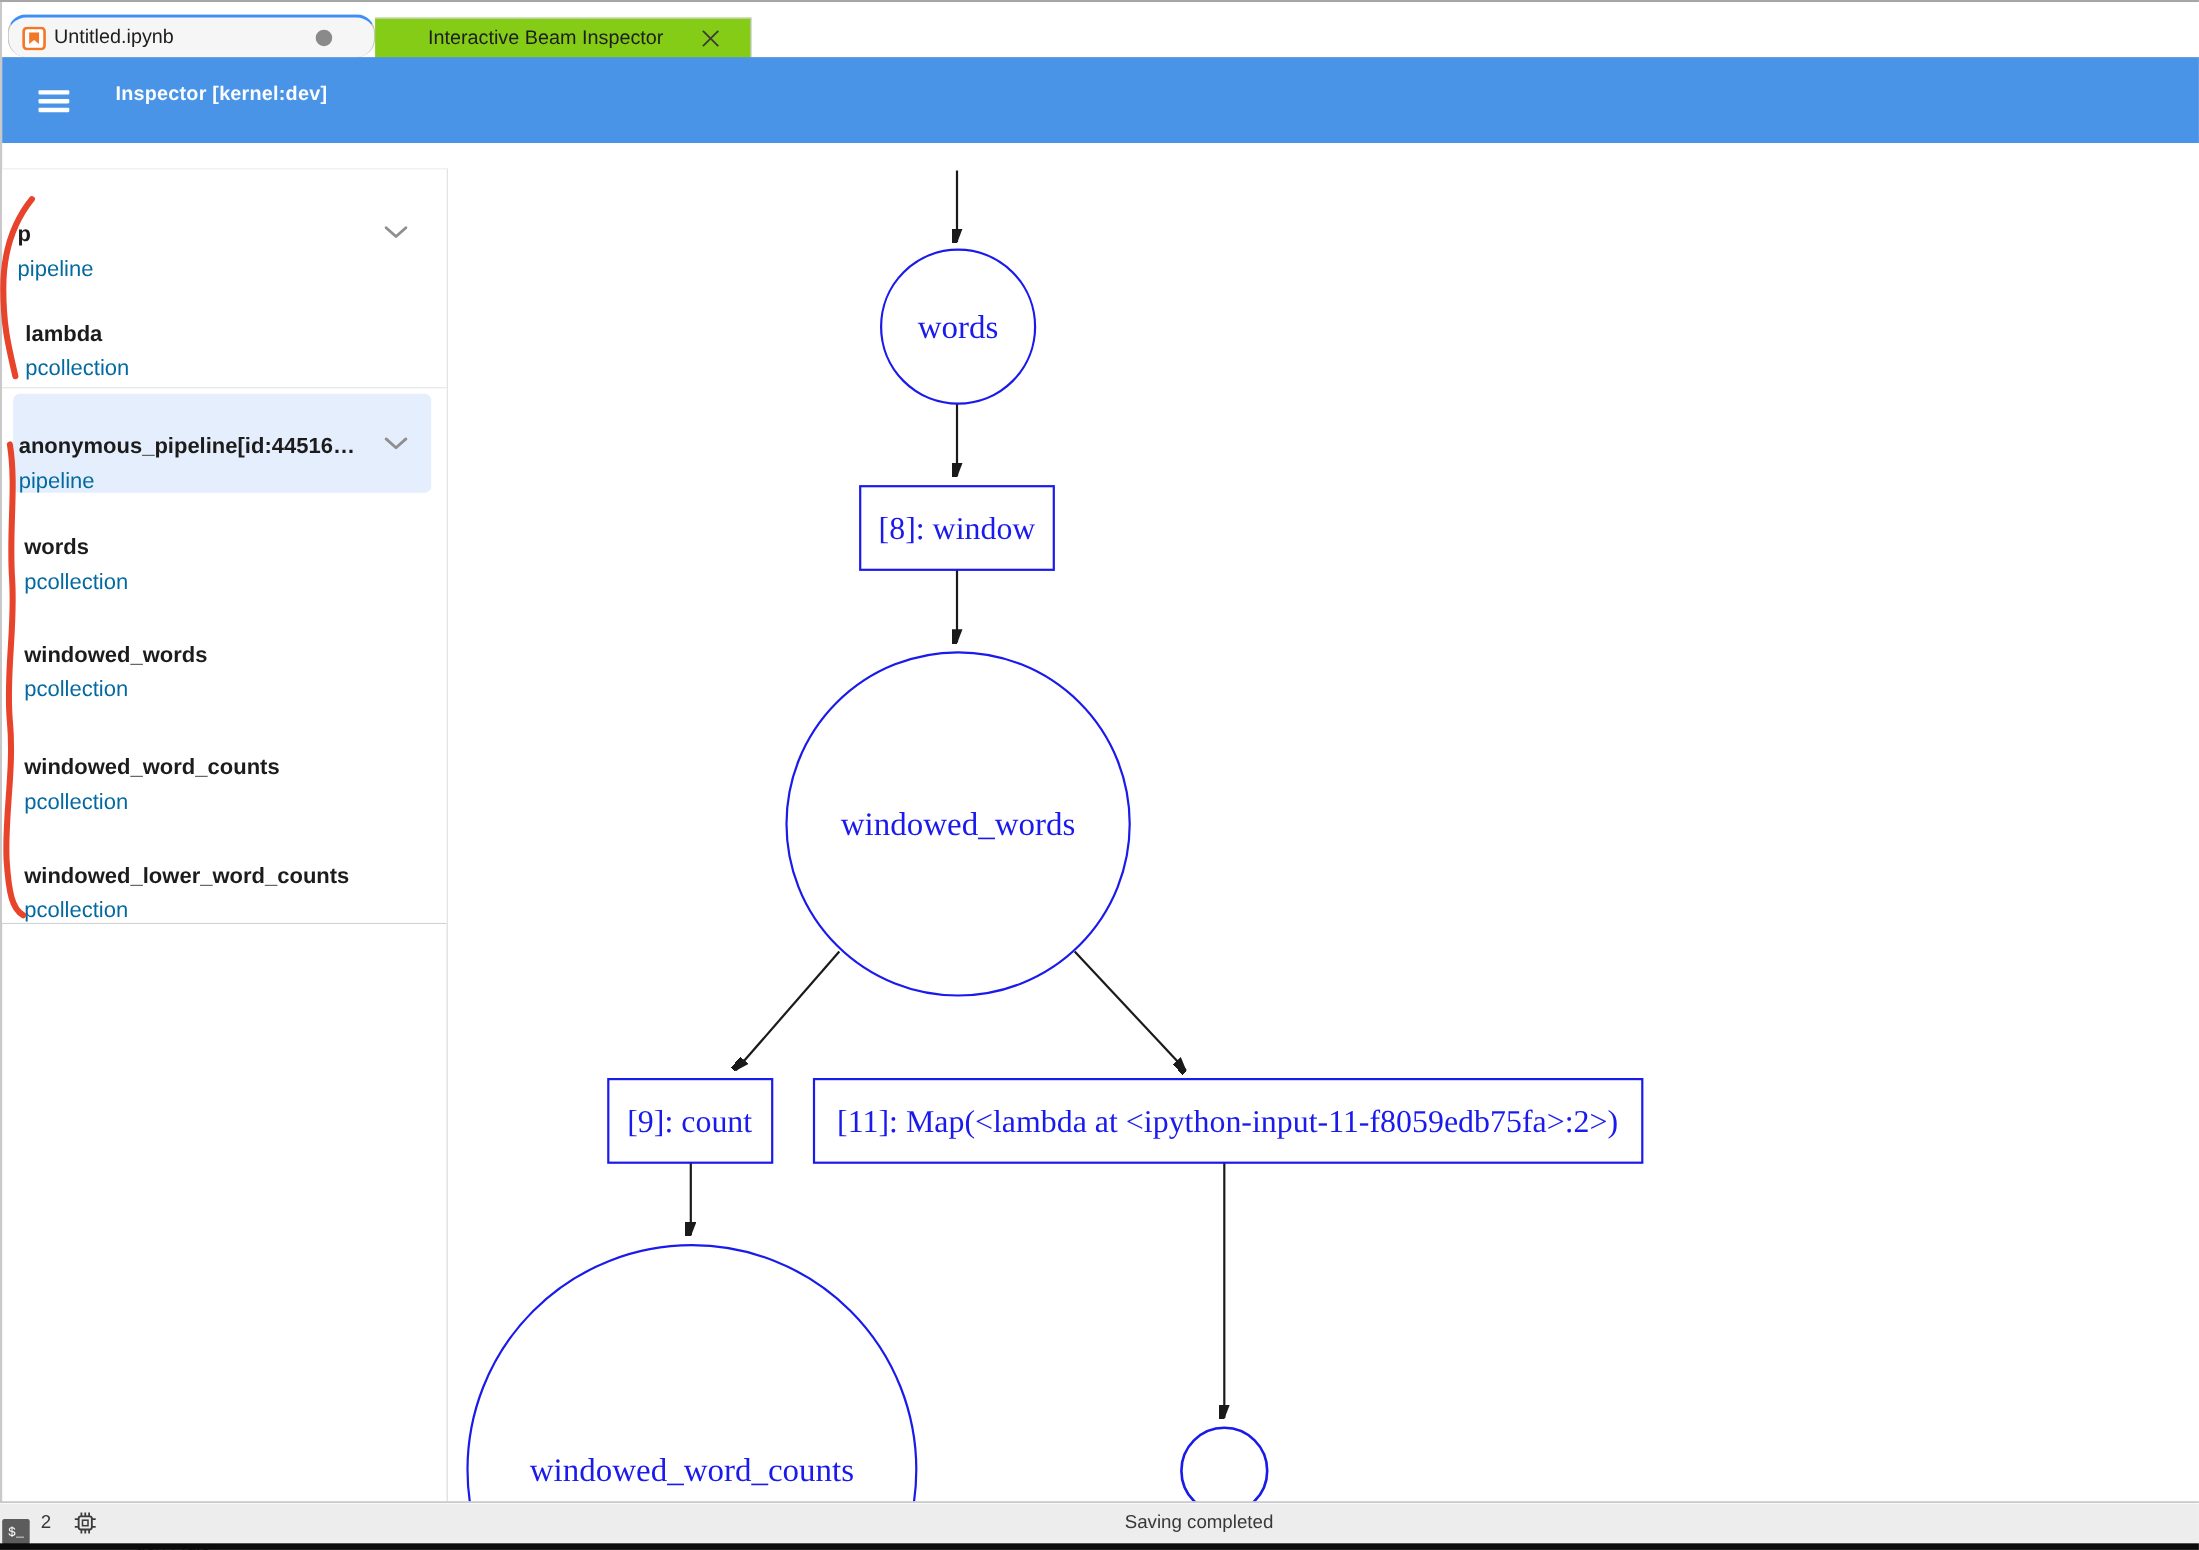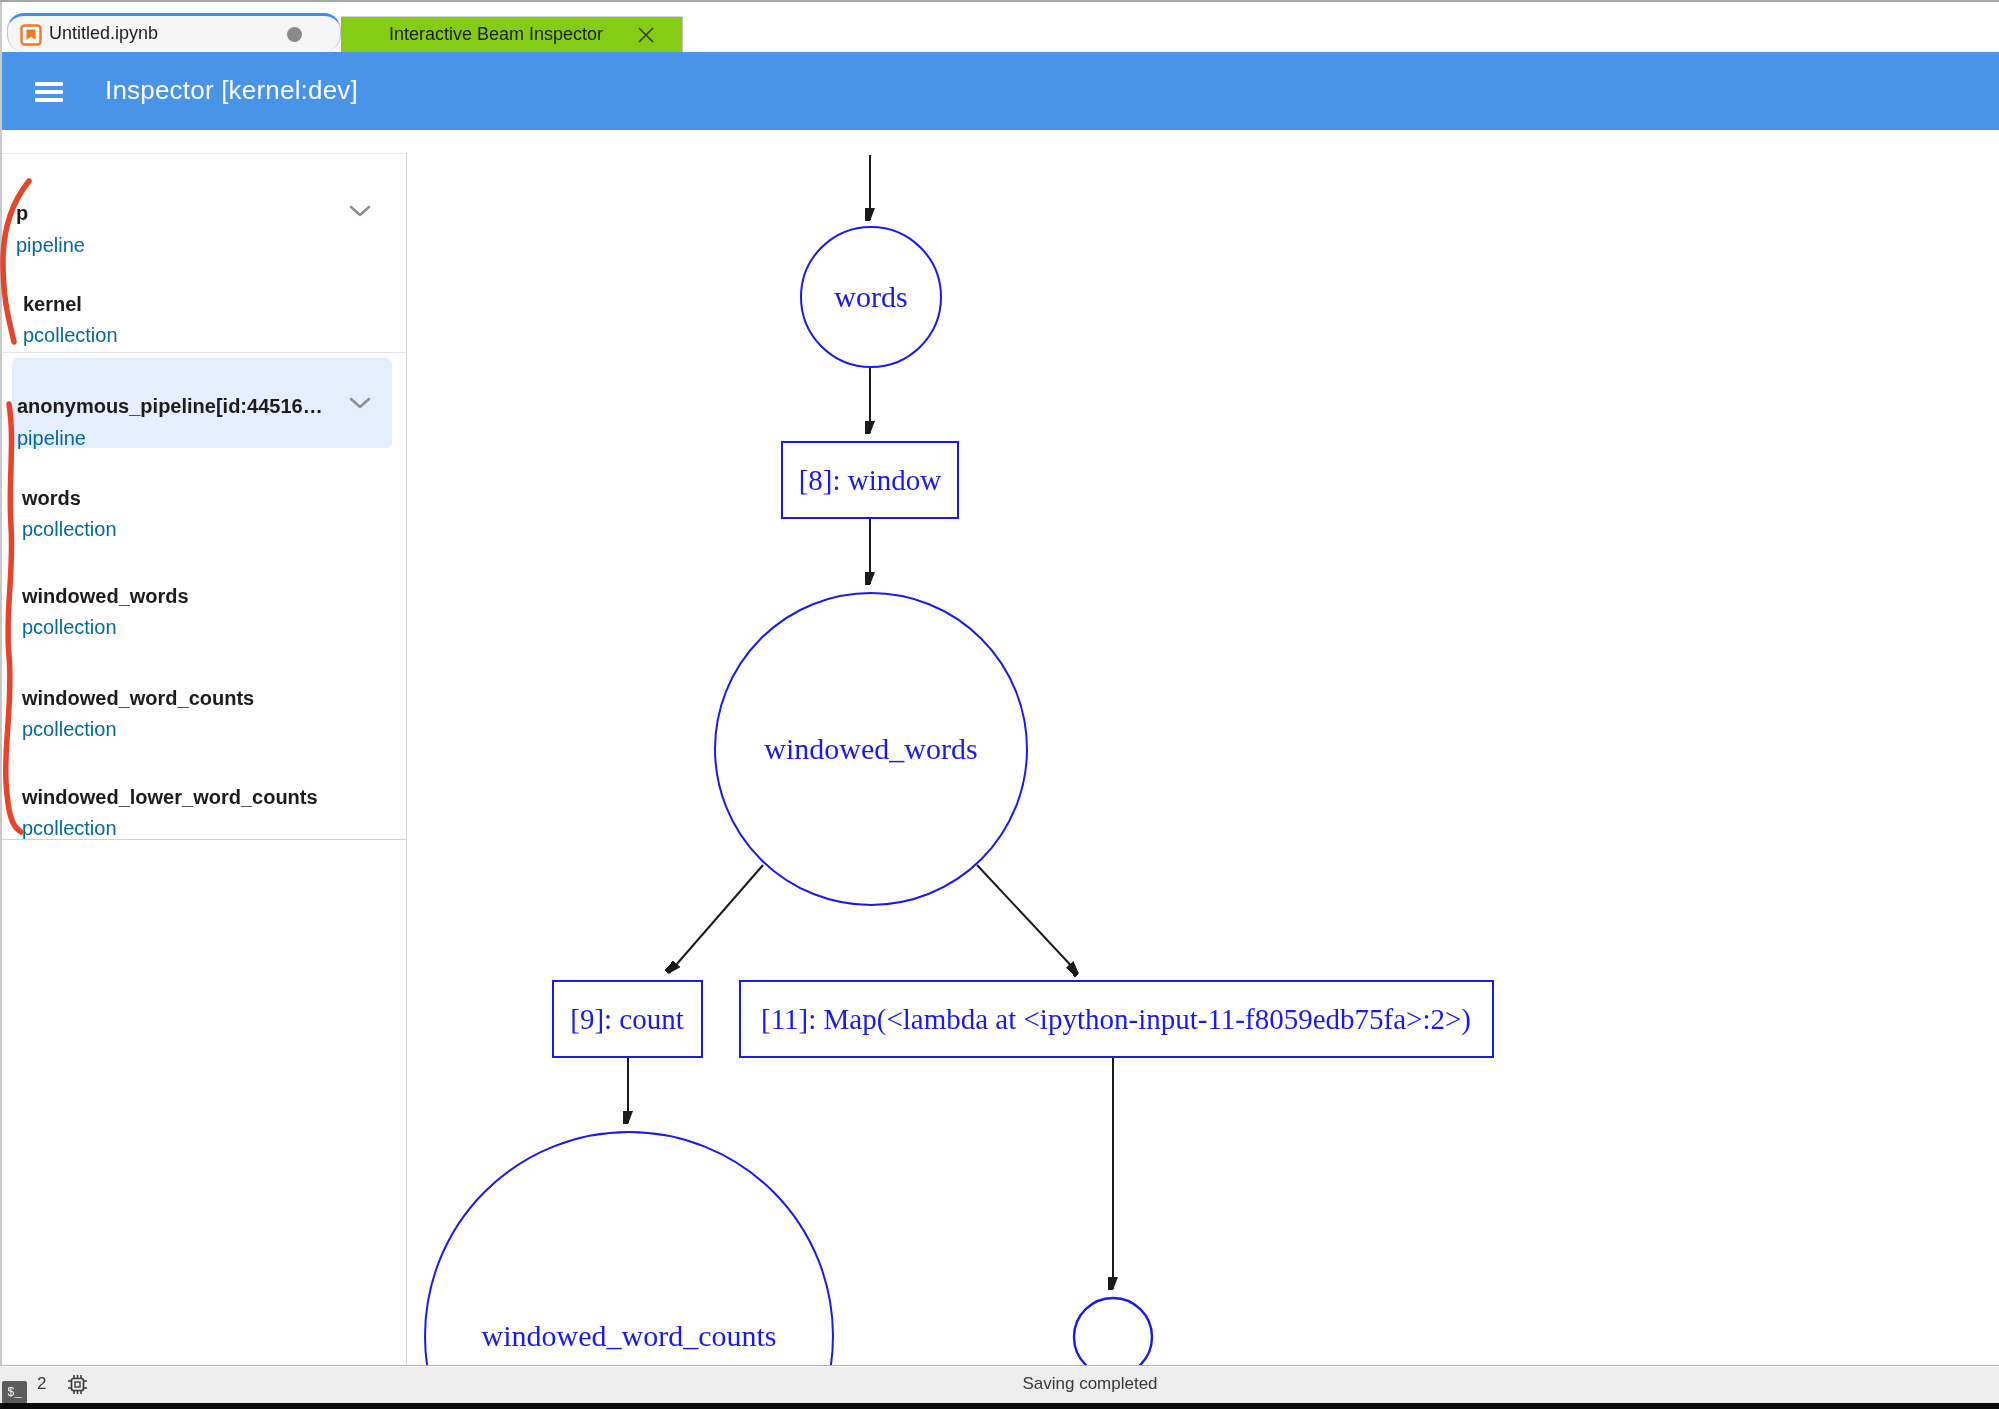--- a/index.html
+++ b/index.html
@@ -25,21 +25,21 @@
   }
   .tab2{
     left:339px;top:14px;width:342px;height:37px;background:#84cc16;
     border-right:1px solid #c3c3c3;border-top:1px solid #d5d5d5;box-sizing:border-box;
   }
   .tab-label{font-size:18px;color:#1e1e1e;white-space:nowrap;}
   .dirty-dot{width:15px;height:15px;border-radius:50%;background:#8a8a8a;}
 
   
   .appbar{left:2px;top:52px;width:1997px;height:78px;background:#4a94e8;}
-  .appbar-title{left:103px;top:23px;color:#fbfcfe;font-size:26px;font-weight:normal;letter-spacing:.2px;}
+  .appbar-title{left:103px;top:23px;color:#fbfcfe;font-size:18px;font-weight:bold;letter-spacing:.2px;}
   .menu-btn{left:33px;top:30px;width:28px;height:20px;cursor:pointer;}
   .menu-bar{position:absolute;left:0;width:28px;height:3.5px;background:#ffffff;border-radius:1px;}
 
   
   .sidebar-border{left:406px;top:153px;width:1px;height:1212px;background:#d8d8d8;}
   .sidebar-list{left:2px;top:153px;width:404px;height:687px;background:#ffffff;
     border-top:1px solid #ececec;border-bottom:1px solid #d2d2d2;box-sizing:border-box;}
   .divider1{left:2px;top:352px;width:404px;height:1px;background:#e4e4e4;}
   .item-label{font-size:20px;font-weight:bold;color:#1c1c1c;white-space:nowrap;}
   .item-type{font-size:20px;color:#0369a1;white-space:nowrap;}
@@ -104,21 +104,21 @@
 
 <div class="abs" style="left:0;top:0;">
   <span class="abs item-label" style="left:16px;top:202px;">p</span>
   <span class="abs item-type" style="left:16px;top:234px;">pipeline</span>
   <svg class="abs chev" style="left:348px;top:204px;" viewBox="0 0 24 14">
     <polyline points="3,3 12,11 21,3" fill="none" stroke="#8f8f8f" stroke-width="2.6" stroke-linecap="round" stroke-linejoin="round"></polyline>
   </svg>
 </div>
 
 <div class="abs">
-  <span class="abs item-label" style="left:23px;top:293px;">kernel</span>
+  <span class="abs item-label" style="left:23px;top:293px;">lambda</span>
   <span class="abs item-type" style="left:23px;top:324px;">pcollection</span>
 </div>
 
 <div class="abs">
   <span class="abs item-label" style="left:17px;top:395px;">anonymous_pipeline[id:44516…</span>
   <span class="abs item-type" style="left:17px;top:427px;">pipeline</span>
   <svg class="abs chev" style="left:348px;top:396px;" viewBox="0 0 24 14">
     <polyline points="3,3 12,11 21,3" fill="none" stroke="#8f8f8f" stroke-width="2.6" stroke-linecap="round" stroke-linejoin="round"></polyline>
   </svg>
 </div>

